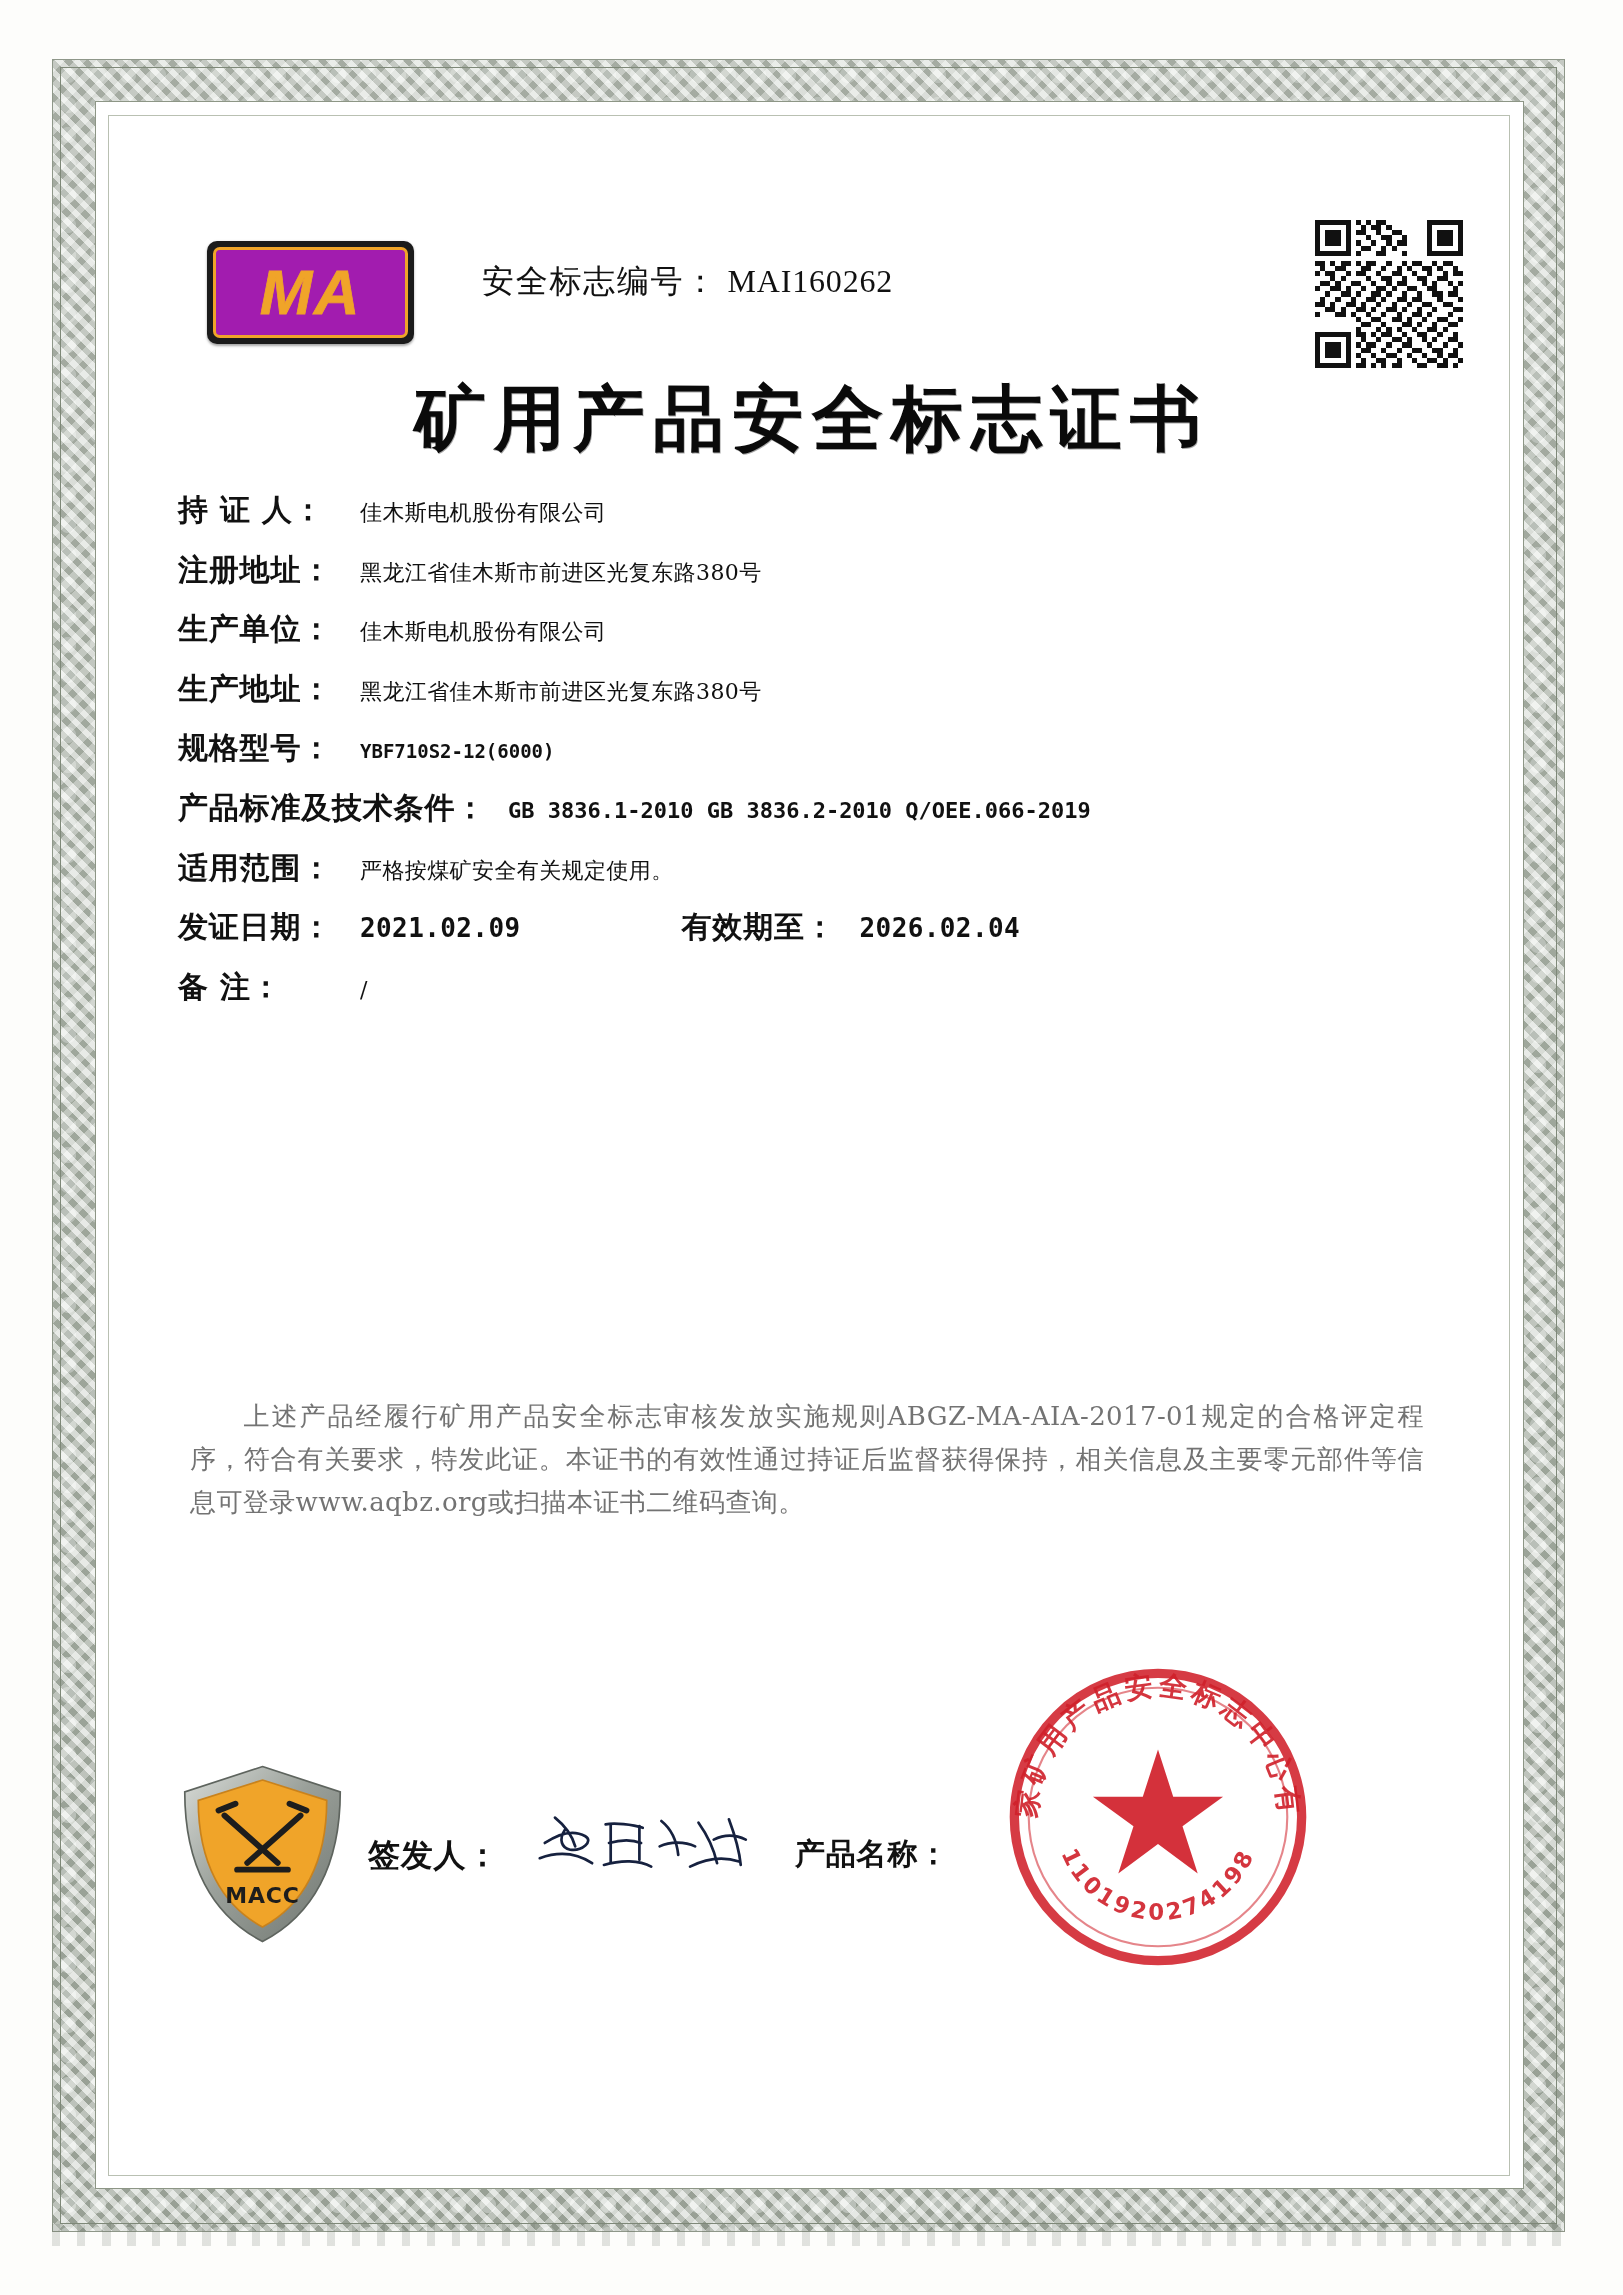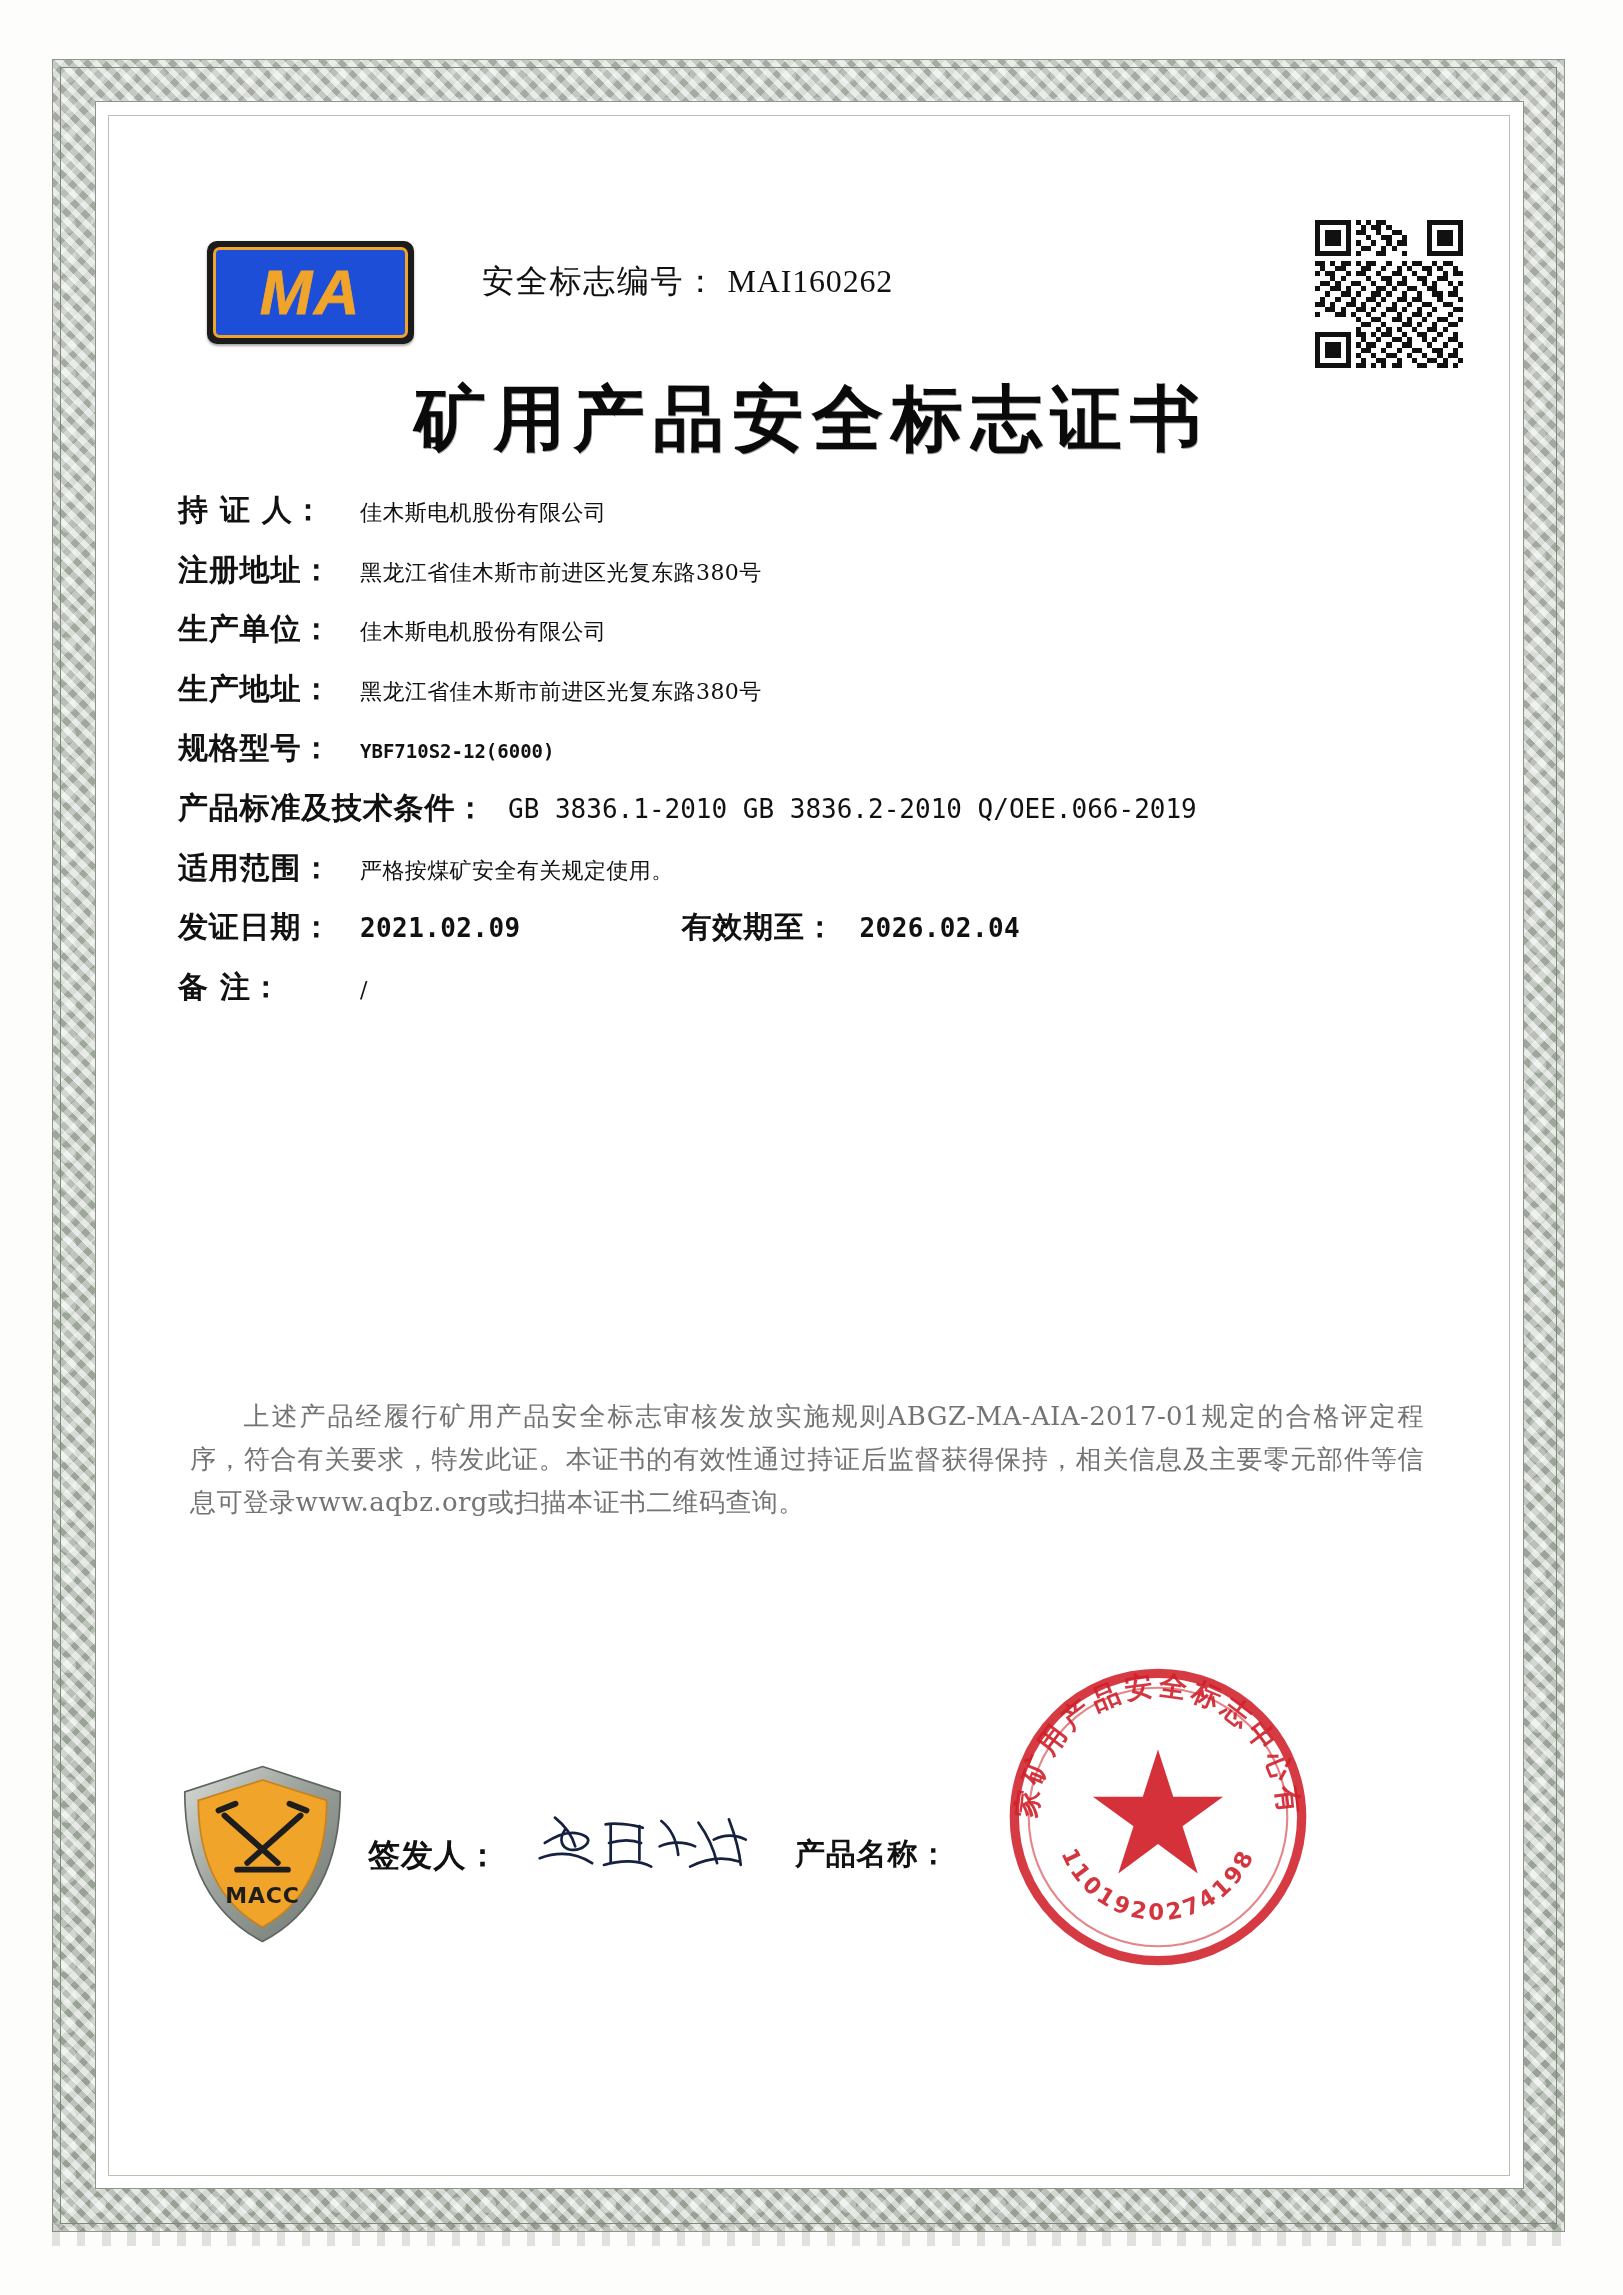--- a/index.html
+++ b/index.html
@@ -81,21 +81,21 @@
     height: 103px;
     border-radius: 10px;
     background: #1b1b1b;
     box-shadow: 0 1.7px 2.5px rgba(0,0,0,0.35);
   }
   .ma-logo .inner {
     position: absolute;
     inset: 6px;
     border-radius: 6.8px;
     border: 3.4px solid #f0a429;
-    background: #1d4ed8;
+    background: #a21caf;
     display: flex;
     align-items: center;
     justify-content: center;
   }
   .ma-logo .txt {
     font-family: "Liberation Sans", sans-serif;
     font-weight: bold;
     font-style: italic;
     font-size: 63px;
     letter-spacing: 1.7px;
@@ -176,22 +176,22 @@
     letter-spacing: 0.4px;
   }
   .row .value.mono {
     font-family: "DejaVu Sans Mono", monospace;
     font-weight: bold;
     font-size: 19px;
     letter-spacing: 0px;
   }
   .row .value.std {
     font-family: "DejaVu Sans Mono", monospace;
-    font-weight: normal;
-    font-size: 26px;
+    font-weight: bold;
+    font-size: 22px;
     letter-spacing: 0px;
   }
   .row.dates .label2 {
     margin-left: 161px;
     width: 178px;
     flex: 0 0 auto;
     letter-spacing: 0.8px;
     white-space: nowrap;
   }
   .row .value.date {

